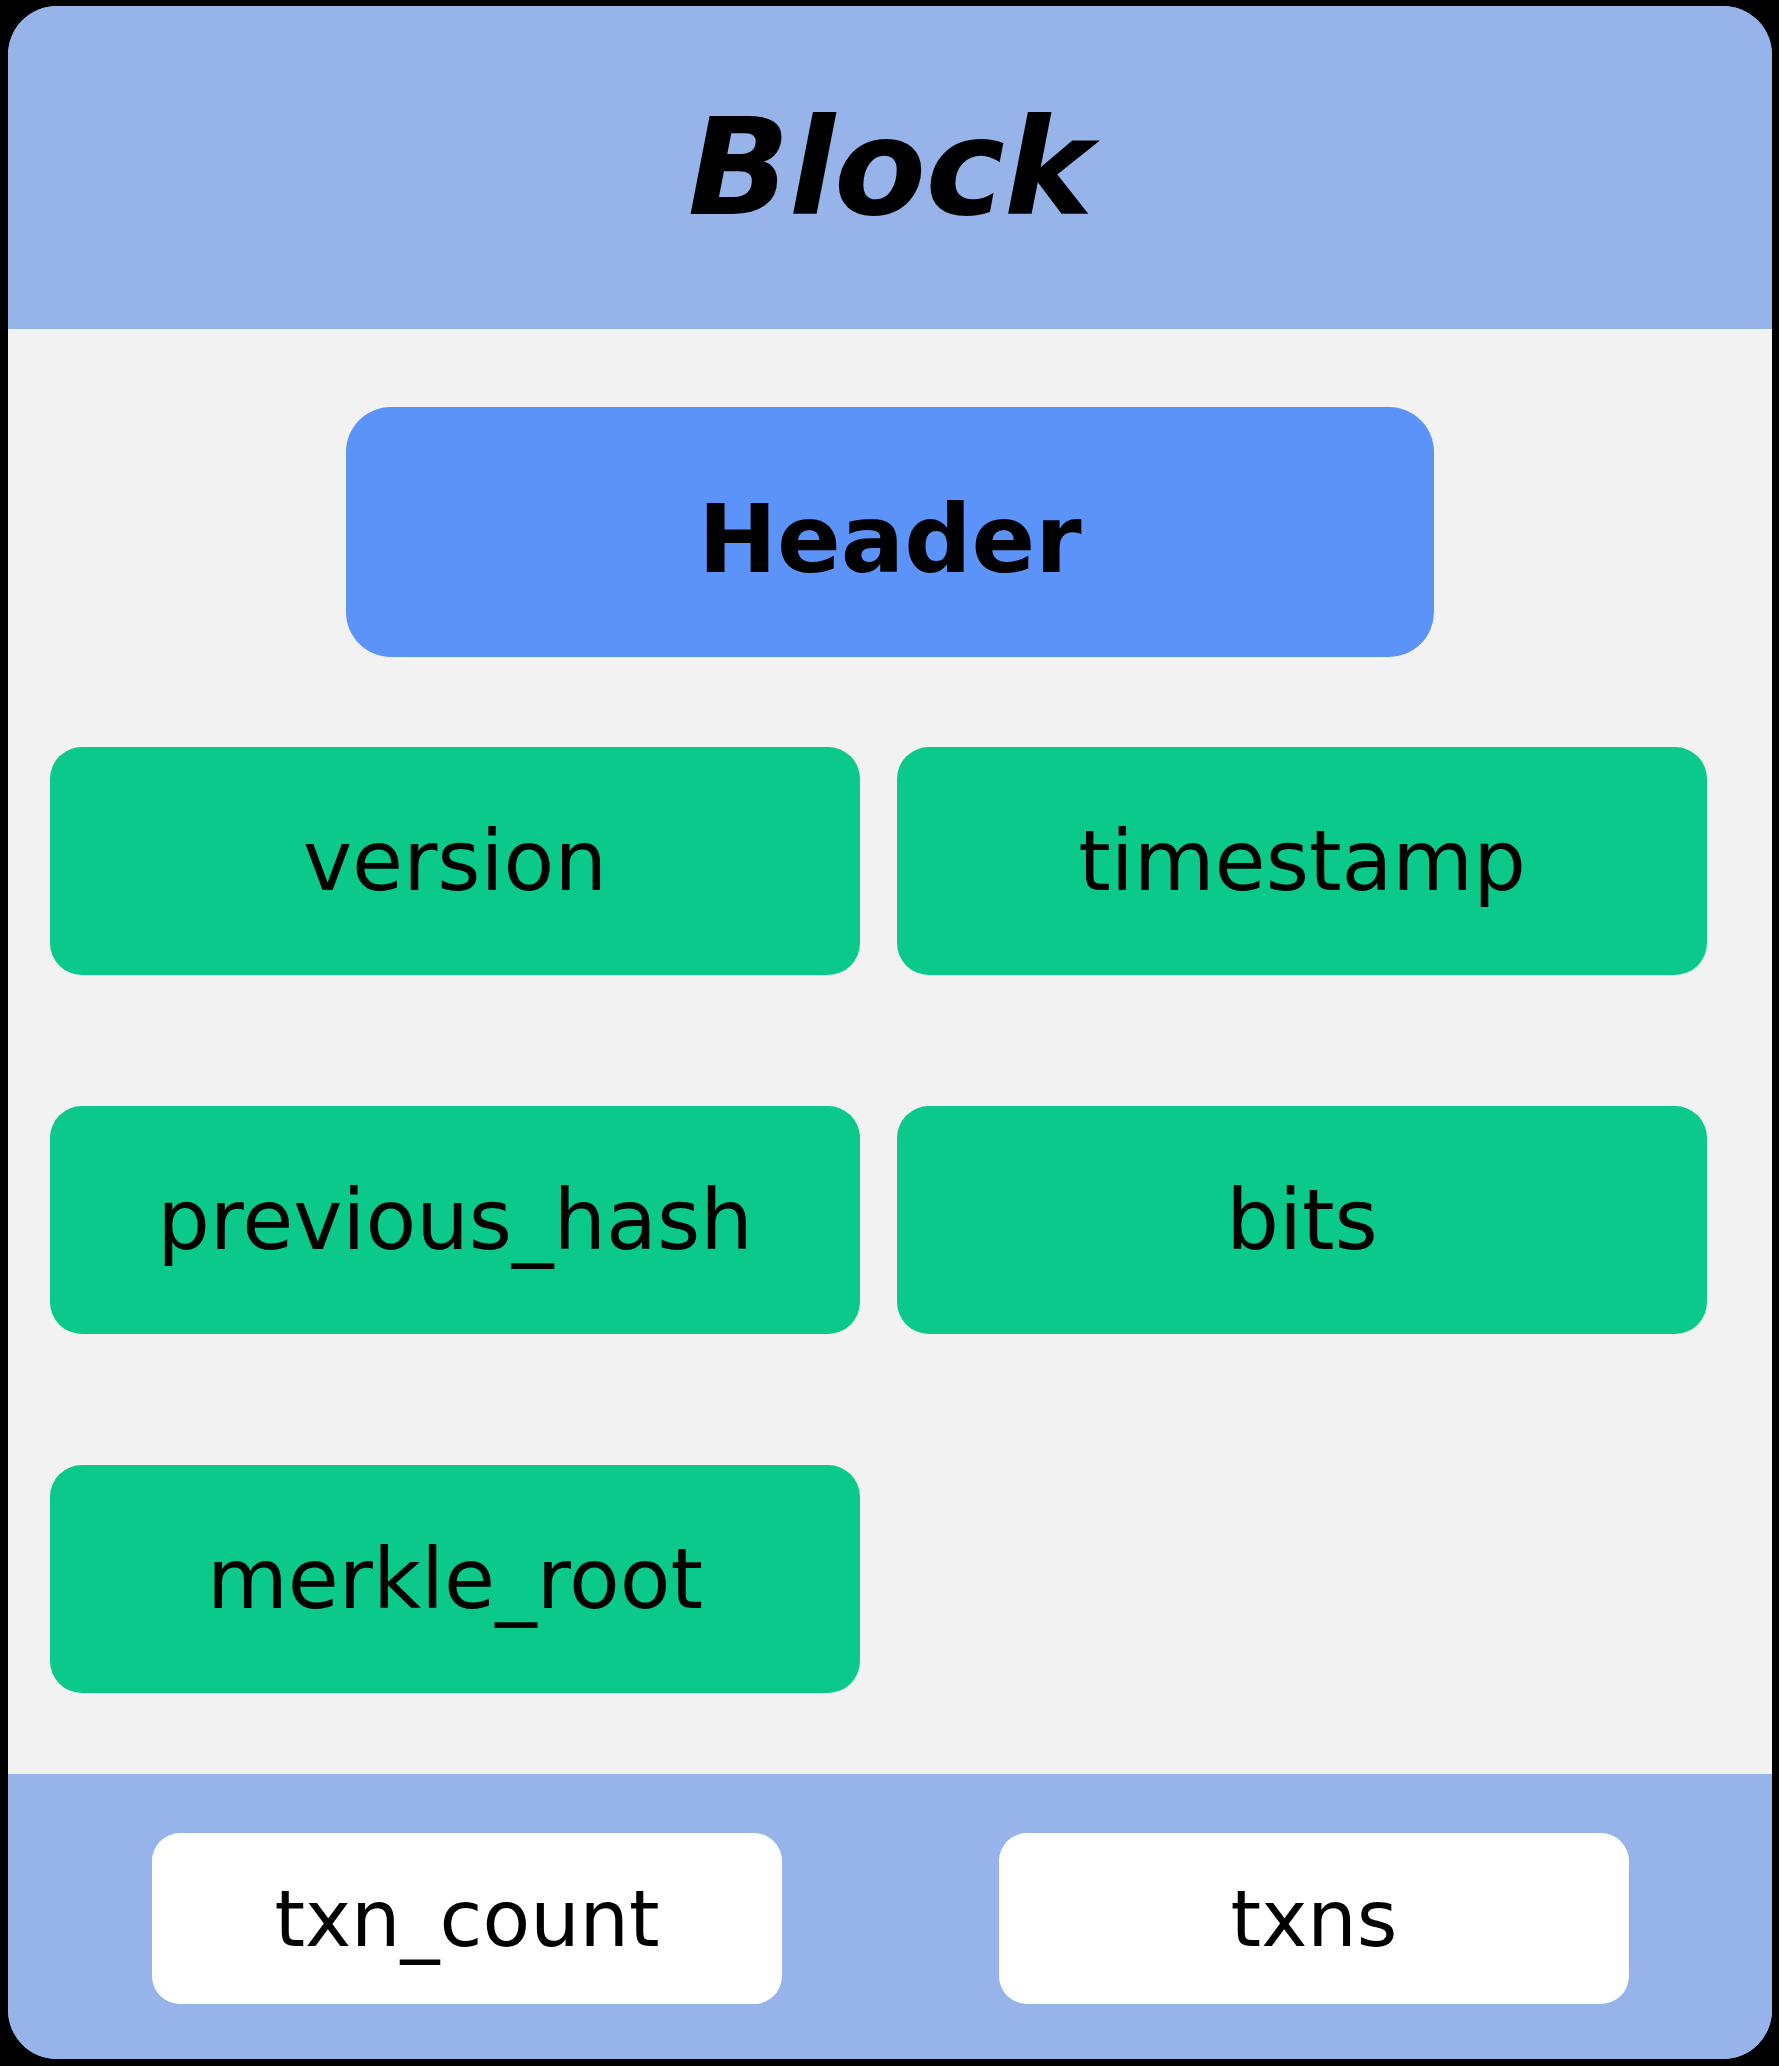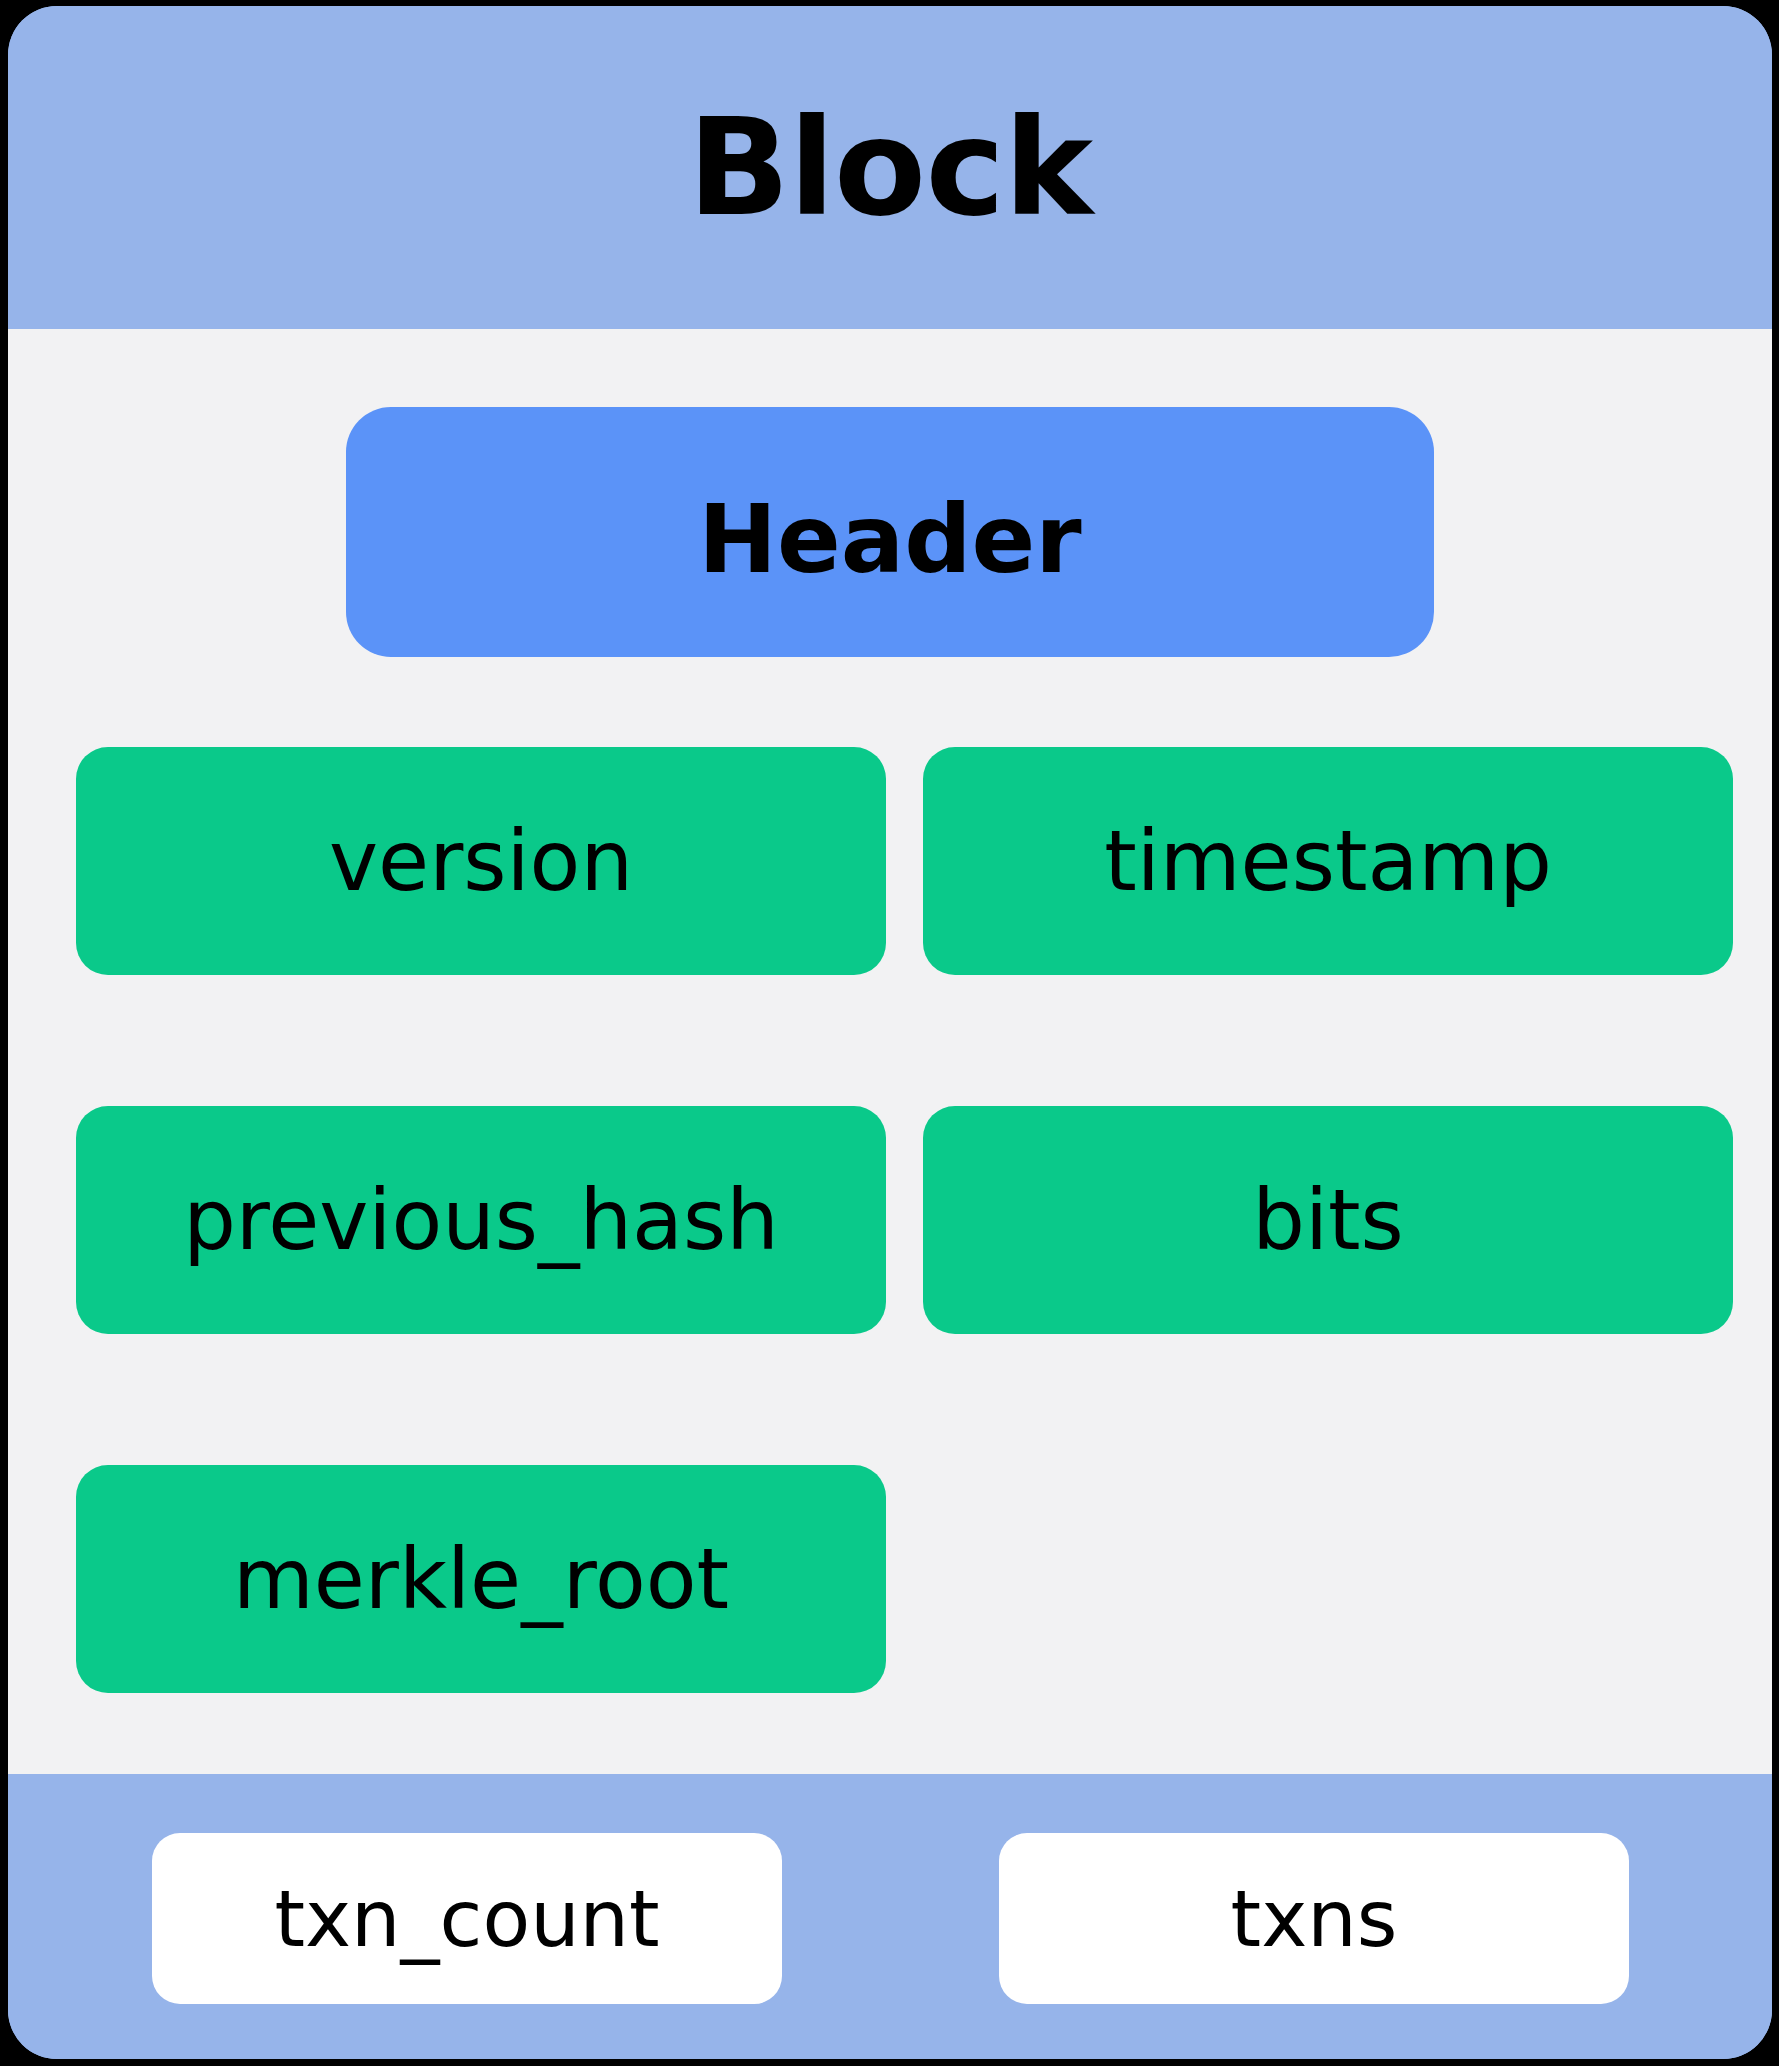--- a/index.html
+++ b/index.html
@@ -43,20 +43,21 @@
     align-items: center;
     justify-content: center;
   }
   .block-title {
     font-size: 134px;
     font-weight: 700;
     color: #000000;
     letter-spacing: -0.8px;
     line-height: 1;
     text-align: center;
+    font-style: italic;
   }
 
   
   .block-body {
     flex: 1 1 auto;
     background: #f2f2f3;
     position: relative;
   }
 
   .header-pill {
@@ -74,21 +75,21 @@
   .header-pill-label {
     font-size: 94px;
     font-weight: 700;
     color: #000000;
     line-height: 1;
     margin-top: 16px;
   }
 
   .field-grid {
     position: absolute;
-    left: 68px;
+    left: 42px;
     top: 418px;
     width: 1658px;
     display: grid;
     grid-template-columns: 810px 810px;
     grid-column-gap: 37px;
     grid-row-gap: 131px;
   }
   .field-pill {
     height: 228px;
     background: #0ac98a;

